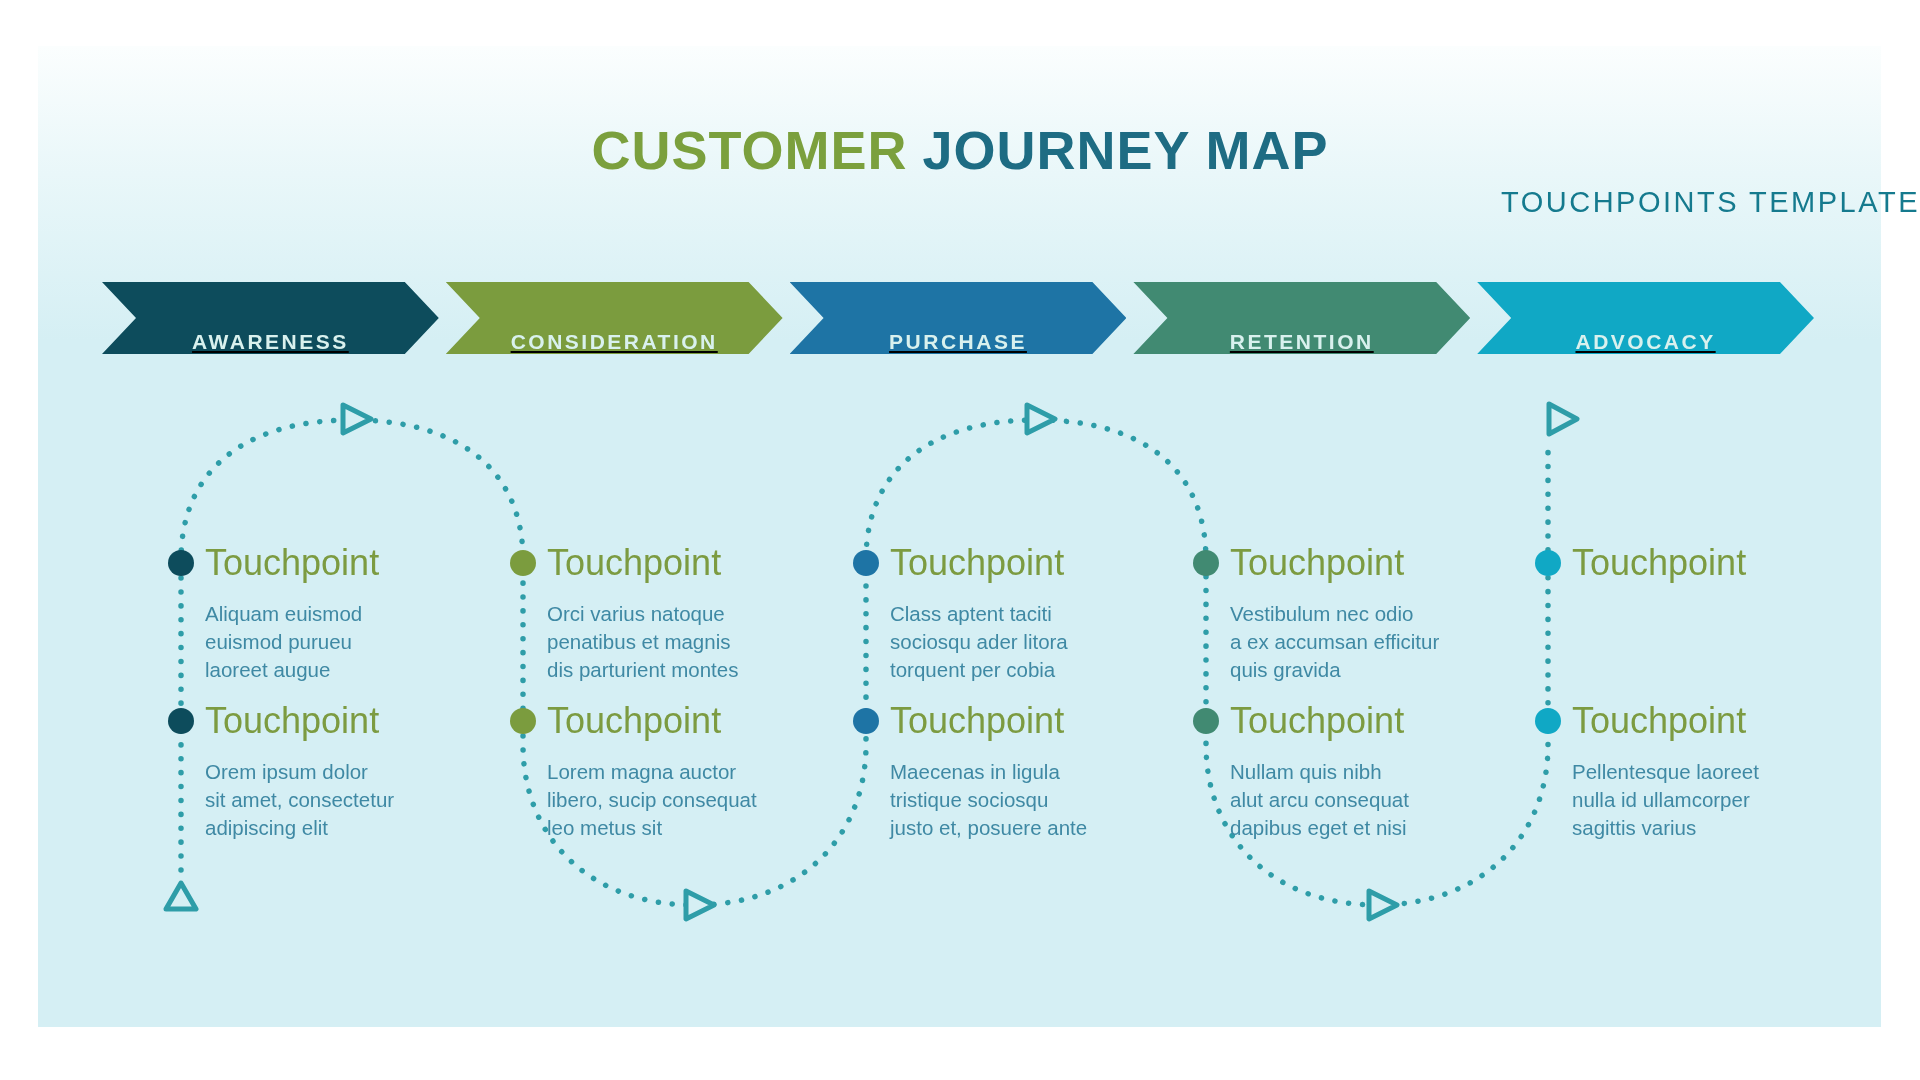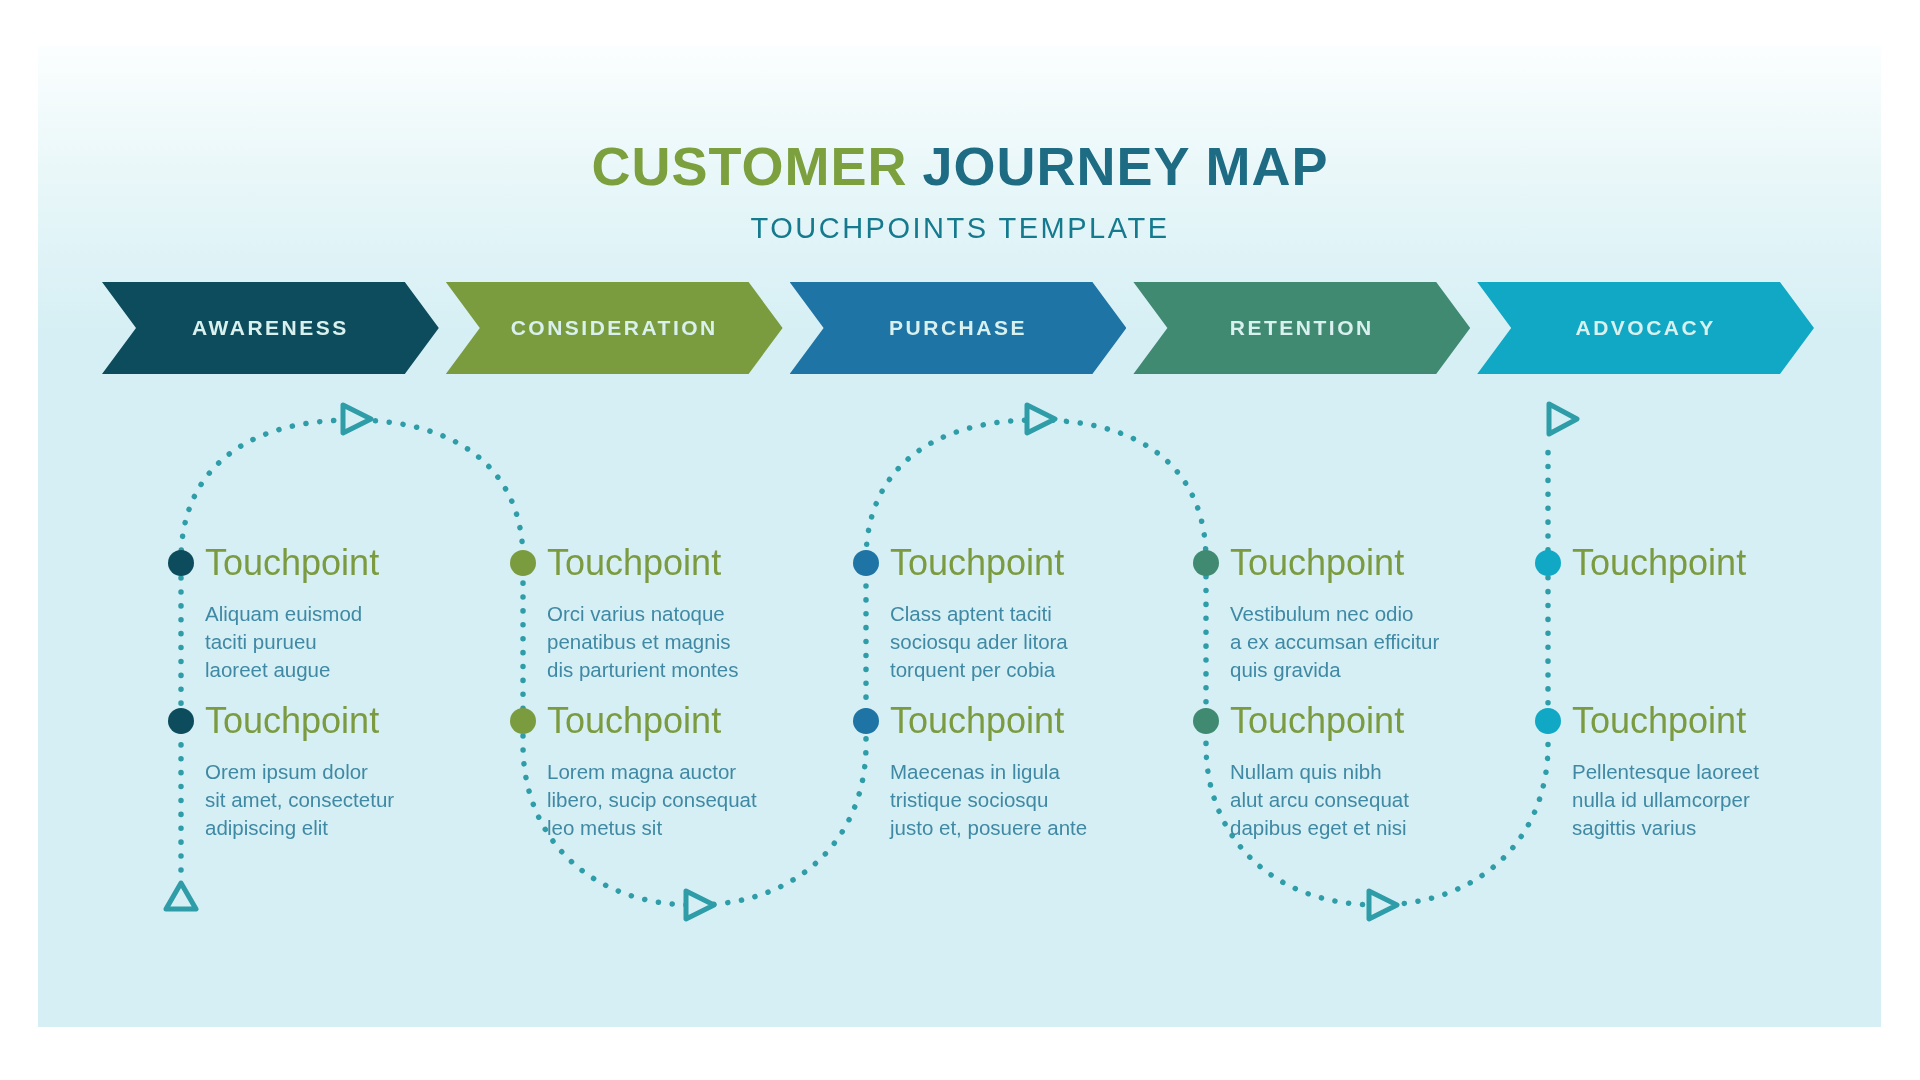--- a/index.html
+++ b/index.html
@@ -11,38 +11,39 @@
   .panel{
     position:absolute;inset:46px 39px 53px 38px;z-index:0;
     background:linear-gradient(180deg, var(--c-panel_top,#fbfefe) 0%, #e9f7f9 13%, var(--c-panel,#d5eff4) 30%, var(--c-panel,#d5eff4) 100%);
   }
   .journey{position:absolute;left:0;top:0;width:1920px;height:1080px;z-index:1;pointer-events:none;}
   .journey-dots{fill:none;stroke:var(--c-path,#2e9da8);stroke-width:5.5;stroke-linecap:round;stroke-dasharray:0.1 13.8;}
   .journey-tri{fill:var(--c-panel,#d5eff4);stroke:var(--c-path,#2e9da8);stroke-width:5;stroke-linejoin:round;stroke-linecap:round;}
 
   .title-wrap{position:absolute;top:120px;left:0;width:100%;text-align:center;z-index:2;}
   .page-title{
-    margin:16px;font-size:54px;font-weight:800;letter-spacing:1px;line-height:60px;
+    margin:0;font-size:54px;font-weight:800;letter-spacing:1px;line-height:60px;
   }
   .title-word{display:inline-block;}
   .title-word.green{color:var(--c-title_green,#7ba03d);}
   .title-word.teal{color:var(--c-title_teal,#1e6c83);margin-left:15px;}
   .page-subtitle{
     margin:6px 0 0 0;font-size:29px;font-weight:500;letter-spacing:2.5px;
     color:var(--c-subtitle,#157a8e);
+    text-align:right;
   }
 
   .banners{
     position:absolute;left:102px;top:282px;width:1712px;height:72px;
     display:flex;gap:7px;z-index:2;
   }
   .banner{
-    flex:1;height:92px;background:var(--stage-color,#0d4c5c);
+    flex:1;height:72px;background:var(--stage-color,#0d4c5c);
     clip-path:polygon(0 0, calc(100% - 34px) 0, 100% 50%, calc(100% - 34px) 100%, 0 100%, 34px 50%);
-    display:flex;align-items:center;justify-content:center;
+    display:flex;align-items:flex-end;justify-content:center;text-decoration:underline;
   }
   .banner-label{
     color:var(--c-banner_text,#d9f1ee);font-size:21px;font-weight:700;letter-spacing:2.5px;
   }
 
   .touchpoint{position:absolute;display:flex;align-items:flex-start;gap:11px;z-index:2;}
   .tp-dot{
     width:26px;height:26px;border-radius:50%;flex-shrink:0;margin-top:4px;
     background:var(--stage-color,#0d4c5c);
   }
@@ -90,21 +91,21 @@
       <span class="banner-label">ADVOCACY</span>
     </div>
 </div>
 
 <div class="touchpoint" style="left: 168px; top: 546px; --stage-color: #0d4c5c;">
   <span class="tp-dot"></span>
   <div class="tp-text">
     <div class="tp-title">Touchpoint</div>
     <div class="tp-desc">
       <span class="desc-line">Aliquam euismod</span>
-      <span class="desc-line">taciti purueu</span>
+      <span class="desc-line">euismod purueu</span>
       <span class="desc-line">laoreet augue</span>
     </div>
   </div>
 </div>
 <div class="touchpoint" style="left: 168px; top: 704px; --stage-color: #0d4c5c;">
   <span class="tp-dot"></span>
   <div class="tp-text">
     <div class="tp-title">Touchpoint</div>
     <div class="tp-desc">
       <span class="desc-line">Orem ipsum dolor</span>

